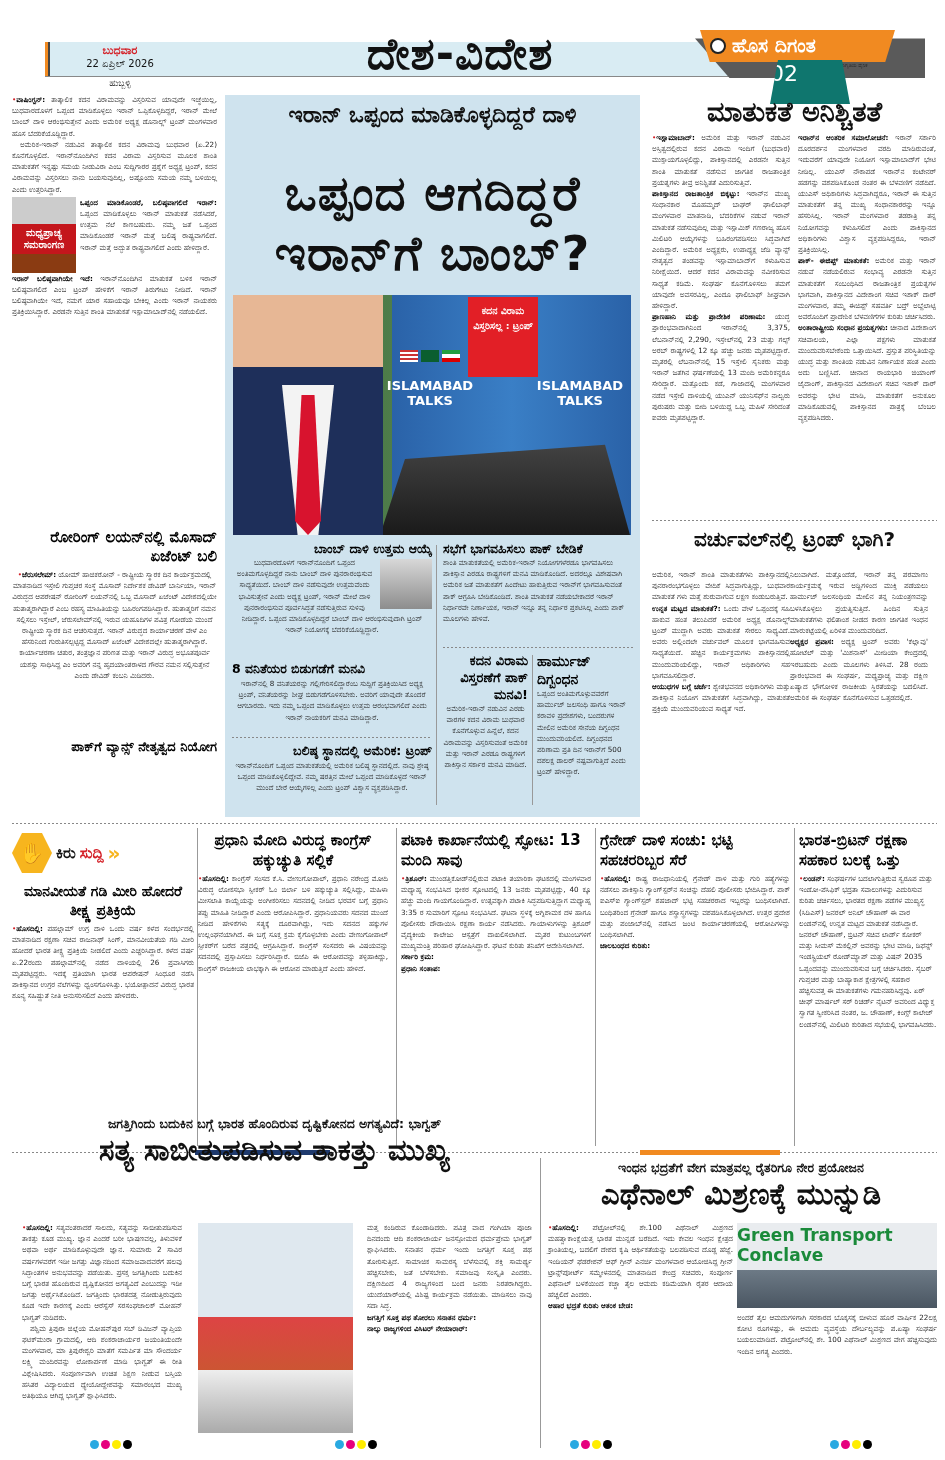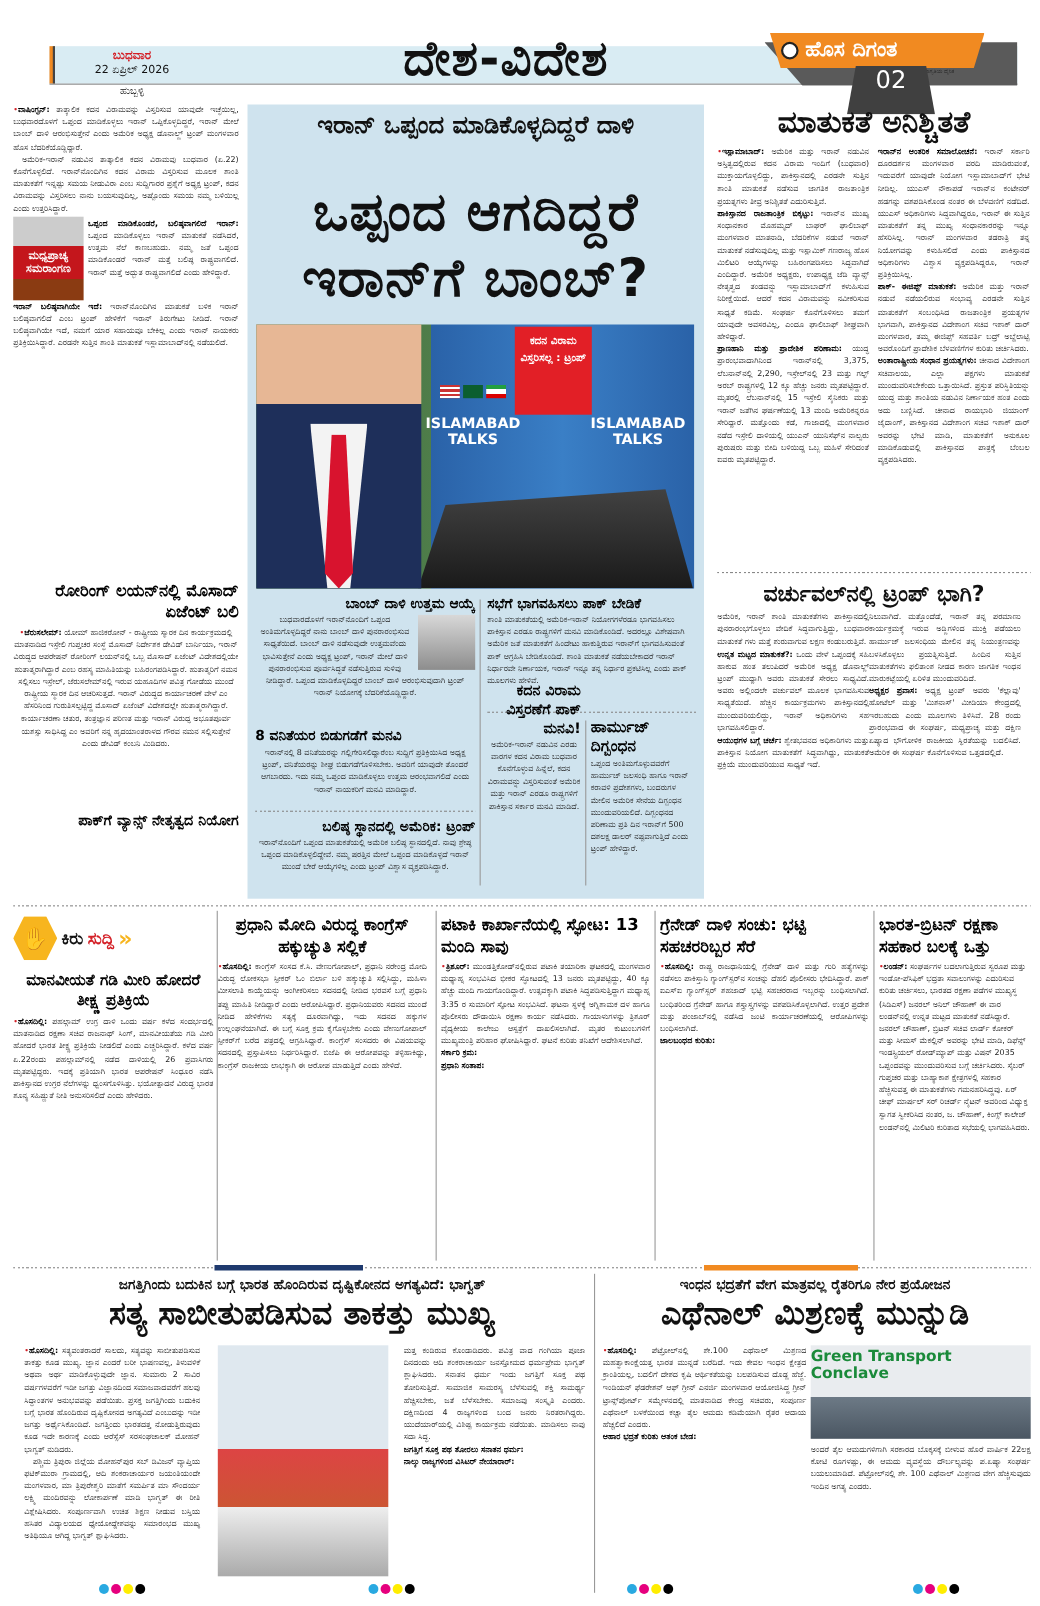--- a/index.html
+++ b/index.html
@@ -10,21 +10,21 @@
 .hdr-line{left:45px;top:76px;width:880px;height:1px;background:#888}
 .date-day{left:70px;top:44px;width:100px;text-align:center;font-size:11px;font-weight:bold;color:#d42027}
 .date-d{left:55px;top:58px;width:130px;text-align:center;font-size:10px}
 .date-city{left:55px;top:78px;width:130px;text-align:center;font-size:9px}
 .section-title{left:260px;top:28px;width:400px;text-align:center;font-size:44px;font-weight:900;letter-spacing:1px;line-height:52px}
 .logo-dark{left:695px;top:34px;width:230px;height:44px;background:#5a5a5a;clip-path:polygon(0 10%,100% 10%,100% 100%,15% 100%)}
 .logo-orange{left:700px;top:30px;width:195px;height:32px;background:#f18a21;clip-path:polygon(0 0,100% 0,95% 100%,5% 100%)}
 .logo-text{left:715px;top:31px;width:180px;font-size:19px;font-weight:bold;color:#fff;line-height:28px}
 .logo-emb{left:710px;top:38px;width:16px;height:16px;border-radius:50%;background:#fff;border:2px solid #222}
 .logo-tag{left:830px;top:62px;font-size:5px;color:#222}
-.logo-page{left:770px;top:60px;width:80px;height:44px;background:#404040;clip-path:polygon(10% 0,90% 0,100% 100%,0 100%);color:#fff;font-size:22px;text-align:center;line-height:28px}
+.logo-page{left:770px;top:60px;width:80px;height:44px;background:#0f766e;clip-path:polygon(10% 0,90% 0,100% 100%,0 100%);color:#fff;font-size:22px;line-height:28px}
 .col-text{font-size:7.2px;line-height:11.2px;text-align:justify;color:#222}
 .col-text b{color:#000}
 .dot{color:#d42027}
 .lead-box{left:225px;top:95px;width:415px;height:722px;background:#cfe3ee}
 .lead-kicker{left:235px;top:100px;width:395px;text-align:center;font-size:22px;font-weight:bold;line-height:30px}
 .lead-main{left:235px;top:163px;width:395px;text-align:center;font-size:48px;font-weight:900;line-height:60px;letter-spacing:1px}
 .photo{left:233px;top:295px;width:398px;height:240px;background:linear-gradient(90deg,#2e6a3a 0,#4f7d4a 40%,#2a62a8 40%,#3a7fc6 70%,#2a62a8 100%)}
 .trump{left:233px;top:295px;width:150px;height:240px;background:linear-gradient(180deg,#e7b795 0,#e7b795 30%,#1e2f5a 30%,#1e2f5a 100%)}
 .tie{left:295px;top:395px;width:26px;height:140px;background:#d8132e;clip-path:polygon(25% 0,75% 0,100% 90%,50% 100%,0 90%)}
 .shirt{left:282px;top:385px;width:52px;height:150px;background:#f3f3f3;clip-path:polygon(0 0,100% 0,70% 100%,30% 100%)}
@@ -111,21 +111,21 @@
 <div class="abs" style="left:232px;top:742px;width:200px">
   <h3 class="sub" style="font-size:12.5px;text-align:right;line-height:18px">ಬಲಿಷ್ಠ ಸ್ಥಾನದಲ್ಲಿ ಅಮೆರಿಕ: ಟ್ರಂಪ್</h3>
   <p class="col-text" style="text-align:center">ಇರಾನ್‌ನೊಂದಿಗೆ ಒಪ್ಪಂದ ಮಾತುಕತೆಯಲ್ಲಿ ಅಮೆರಿಕ ಬಲಿಷ್ಠ ಸ್ಥಾನದಲ್ಲಿದೆ. ನಾವು ಶ್ರೇಷ್ಠ ಒಪ್ಪಂದ ಮಾಡಿಕೊಳ್ಳಲಿದ್ದೇವೆ. ನಮ್ಮ ಷರತ್ತಿನ ಮೇಲೆ ಒಪ್ಪಂದ ಮಾಡಿಕೊಳ್ಳದೆ ಇರಾನ್ ಮುಂದೆ ಬೇರೆ ಆಯ್ಕೆಗಳಿಲ್ಲ ಎಂದು ಟ್ರಂಪ್ ವಿಶ್ವಾಸ ವ್ಯಕ್ತಪಡಿಸಿದ್ದಾರೆ.</p>
 </div>
 <div class="abs vrule" style="left:436px;top:545px;height:260px"></div>
 <div class="abs" style="left:443px;top:540px;width:190px">
   <h3 class="sub" style="font-size:12.5px;line-height:17px">ಸಭೆಗೆ ಭಾಗವಹಿಸಲು ಪಾಕ್ ಬೇಡಿಕೆ</h3>
   <p class="col-text" style="text-align:left">ಶಾಂತಿ ಮಾತುಕತೆಯಲ್ಲಿ ಅಮೆರಿಕ-ಇರಾನ್ ನಿಯೋಗಗಳೆರಡೂ ಭಾಗವಹಿಸಲು ಪಾಕಿಸ್ತಾನ ಎರಡೂ ರಾಷ್ಟ್ರಗಳಿಗೆ ಮನವಿ ಮಾಡಿಕೊಂಡಿದೆ. ಅದರಲ್ಲೂ ವಿಶೇಷವಾಗಿ ಅಮೆರಿಕ ಜತೆ ಮಾತುಕತೆಗೆ ಹಿಂದೇಟು ಹಾಕುತ್ತಿರುವ ಇರಾನ್‌ಗೆ ಭಾಗವಹಿಸುವಂತೆ ಪಾಕ್ ಆಗ್ರಹಿಸಿ ಬೇಡಿಕೊಂಡಿದೆ. ಶಾಂತಿ ಮಾತುಕತೆ ನಡೆಯಬೇಕಾದರೆ ಇರಾನ್ ನಿರ್ಧಾರವೇ ನಿರ್ಣಾಯಕ, ಇರಾನ್ ಇನ್ನೂ ತನ್ನ ನಿರ್ಧಾರ ಪ್ರಕಟಿಸಿಲ್ಲ ಎಂದು ಪಾಕ್ ಮೂಲಗಳು ಹೇಳಿವೆ.</p>
 </div>
 <div class="abs divider-h" style="left:443px;top:647px;width:190px"></div>
-<div class="abs" style="left:443px;top:620px;width:85px">
+<div class="abs" style="left:443px;top:652px;width:85px">
   <h3 class="sub" style="font-size:13px;line-height:17px;text-align:right">ಕದನ ವಿರಾಮ ವಿಸ್ತರಣೆಗೆ ಪಾಕ್ ಮನವಿ!</h3>
   <p class="col-text" style="text-align:center">ಅಮೆರಿಕ-ಇರಾನ್ ನಡುವಿನ ಎರಡು ವಾರಗಳ ಕದನ ವಿರಾಮ ಬುಧವಾರ ಕೊನೆಗೊಳ್ಳುವ ಹಿನ್ನೆಲೆ, ಕದನ ವಿರಾಮವನ್ನು ವಿಸ್ತರಿಸುವಂತೆ ಅಮೆರಿಕ ಮತ್ತು ಇರಾನ್ ಎರಡೂ ರಾಷ್ಟ್ರಗಳಿಗೆ ಪಾಕಿಸ್ತಾನ ಸರ್ಕಾರ ಮನವಿ ಮಾಡಿದೆ.</p>
 </div>
 <div class="abs vrule" style="left:532px;top:655px;height:150px"></div>
 <div class="abs" style="left:537px;top:652px;width:96px">
   <h3 class="sub" style="font-size:14px;line-height:18px">ಹಾರ್ಮುಜ್ ದಿಗ್ಬಂಧನ</h3>
   <p class="col-text" style="text-align:left">ಒಪ್ಪಂದ ಅಂತಿಮಗೊಳ್ಳುವವರೆಗೆ ಹಾರ್ಮುಜ್ ಜಲಸಂಧಿ ಹಾಗೂ ಇರಾನ್ ಕರಾವಳಿ ಪ್ರದೇಶಗಳು, ಬಂದರುಗಳ ಮೇಲಿನ ಅಮೆರಿಕ ಸೇನೆಯ ದಿಗ್ಬಂಧನ ಮುಂದುವರಿಯಲಿದೆ. ದಿಗ್ಬಂಧನದ ಪರಿಣಾಮ ಪ್ರತಿ ದಿನ ಇರಾನ್‌ಗೆ 500 ದಶಲಕ್ಷ ಡಾಲರ್ ನಷ್ಟವಾಗುತ್ತಿದೆ ಎಂದು ಟ್ರಂಪ್ ಹೇಳಿದ್ದಾರೆ.</p>
 </div>
 
 <div class="abs" style="left:652px;top:96px;width:285px">
@@ -139,21 +139,21 @@
     <div class="col-text" style="width:138px">
       <p><b>ಇರಾನ್‌ನ ಆಂತರಿಕ ಸಮಾಲೋಚನೆ:</b> <span>ಇರಾನ್ ಸರ್ಕಾರಿ ದೂರದರ್ಶನ ಮಂಗಳವಾರ ವರದಿ ಮಾಡಿರುವಂತೆ, ಇದುವರೆಗೆ ಯಾವುದೇ ನಿಯೋಗ ಇಸ್ಲಾಮಾಬಾದ್‌ಗೆ ಭೇಟಿ ನೀಡಿಲ್ಲ. ಯುಎಸ್ ನೌಕಾಪಡೆ ಇರಾನ್‌ನ ಕಂಟೇನರ್ ಹಡಗನ್ನು ವಶಪಡಿಸಿಕೊಂಡ ನಂತರ ಈ ಬೆಳವಣಿಗೆ ನಡೆದಿದೆ. ಯುಎಸ್ ಅಧಿಕಾರಿಗಳು ಸಿದ್ಧವಾಗಿದ್ದರೂ, ಇರಾನ್ ಈ ಸುತ್ತಿನ ಮಾತುಕತೆಗೆ ತನ್ನ ಮುಖ್ಯ ಸಂಧಾನಕಾರರನ್ನು ಇನ್ನೂ ಹೆಸರಿಸಿಲ್ಲ. ಇರಾನ್ ಮಂಗಳವಾರ ತಡರಾತ್ರಿ ತನ್ನ ನಿಯೋಗವನ್ನು ಕಳುಹಿಸಲಿದೆ ಎಂದು ಪಾಕಿಸ್ತಾನದ ಅಧಿಕಾರಿಗಳು ವಿಶ್ವಾಸ ವ್ಯಕ್ತಪಡಿಸಿದ್ದರೂ, ಇರಾನ್ ಪ್ರತಿಕ್ರಿಯಿಸಿಲ್ಲ.</span></p>
       <p><b>ಪಾಕ್- ಈಜಿಪ್ಟ್ ಮಾತುಕತೆ:</b> <span>ಅಮೆರಿಕ ಮತ್ತು ಇರಾನ್ ನಡುವೆ ನಡೆಯಲಿರುವ ಸಂಭಾವ್ಯ ಎರಡನೇ ಸುತ್ತಿನ ಮಾತುಕತೆಗೆ ಸಂಬಂಧಿಸಿದ ರಾಜತಾಂತ್ರಿಕ ಪ್ರಯತ್ನಗಳ ಭಾಗವಾಗಿ, ಪಾಕಿಸ್ತಾನದ ವಿದೇಶಾಂಗ ಸಚಿವ ಇಶಾಕ್ ದಾರ್ ಮಂಗಳವಾರ, ತಮ್ಮ ಈಜಿಪ್ಟ್ ಸಹವರ್ತಿ ಬದ್ರ್ ಅಬ್ದೆಲಾಟ್ಟಿ ಅವರೊಂದಿಗೆ ಪ್ರಾದೇಶಿಕ ಬೆಳವಣಿಗೆಗಳ ಕುರಿತು ಚರ್ಚಿಸಿದರು.</span></p>
       <p><b>ಅಂತಾರಾಷ್ಟ್ರೀಯ ಸಂಧಾನ ಪ್ರಯತ್ನಗಳು:</b> <span>ಚೀನಾದ ವಿದೇಶಾಂಗ ಸಚಿವಾಲಯ, ಎಲ್ಲಾ ಪಕ್ಷಗಳು ಮಾತುಕತೆ ಮುಂದುವರಿಸಬೇಕೆಂದು ಒತ್ತಾಯಿಸಿದೆ. ಪ್ರಸ್ತುತ ಪರಿಸ್ಥಿತಿಯನ್ನು ಯುದ್ಧ ಮತ್ತು ಶಾಂತಿಯ ನಡುವಿನ ನಿರ್ಣಾಯಕ ಹಂತ ಎಂದು ಅದು ಬಣ್ಣಿಸಿದೆ. ಚೀನಾದ ರಾಯಭಾರಿ ಜಿಯಾಂಗ್ ಜೈದಾಂಗ್, ಪಾಕಿಸ್ತಾನದ ವಿದೇಶಾಂಗ ಸಚಿವ ಇಶಾಕ್ ದಾರ್ ಅವರನ್ನು ಭೇಟಿ ಮಾಡಿ, ಮಾತುಕತೆಗೆ ಅನುಕೂಲ ಮಾಡಿಕೊಡುವಲ್ಲಿ ಪಾಕಿಸ್ತಾನದ ಪಾತ್ರಕ್ಕೆ ಬೆಂಬಲ ವ್ಯಕ್ತಪಡಿಸಿದರು.</span></p>
     </div>
   </div>
 </div>
 <div class="abs divider-h" style="left:652px;top:520px;width:285px"></div>
 <div class="abs" style="left:652px;top:526px;width:285px">
   <h2 style="font-size:20px;font-weight:900;line-height:26px;text-align:center">ವರ್ಚುವಲ್‌ನಲ್ಲಿ ಟ್ರಂಪ್ ಭಾಗಿ?</h2>
-  <div style="display:flex;gap:0;margin-top:3px">
+  <div style="display:flex;gap:0;margin-top:17px">
     <div class="col-text" style="width:138px">
       <p>ಅಮೆರಿಕ, ಇರಾನ್ ಶಾಂತಿ ಮಾತುಕತೆಗಳು ಪಾಕಿಸ್ತಾನದಲ್ಲಿ ಪುನರಾರಂಭಗೊಳ್ಳಲು ವೇದಿಕೆ ಸಿದ್ಧವಾಗುತ್ತಿದ್ದು, ಬುಧವಾರ ಮಾತುಕತೆ ಗಳು ಮತ್ತೆ ಶುರುವಾಗುವ ಲಕ್ಷಣ ಕಂಡುಬರುತ್ತಿವೆ.</p>
       <p><b>ಉನ್ನತ ಮಟ್ಟದ ಮಾತುಕತೆ?:</b> <span>ಒಂದು ವೇಳೆ ಒಪ್ಪಂದಕ್ಕೆ ಸಹಿ ಹಾಕುವ ಹಂತ ತಲುಪಿದರೆ ಅಮೆರಿಕ ಅಧ್ಯಕ್ಷ ಡೊನಾಲ್ಡ್ ಟ್ರಂಪ್ ಮುದ್ದಾಗಿ ಅವರು ಮಾತುಕತೆ ಸೇರಲು ಸಾಧ್ಯವಿದೆ. ಅವರು ಅಲ್ಲಿಂದಲೇ ವರ್ಚುವಲ್ ಮೂಲಕ ಭಾಗವಹಿಸುವ ಸಾಧ್ಯತೆಯಿದೆ. ಹೆಚ್ಚಿನ ಕಾರ್ಯಕ್ರಮಗಳು ಪಾಕಿಸ್ತಾನದಲ್ಲಿ ಮುಂದುವರಿಯಲಿದ್ದು, ಇರಾನ್ ಅಧಿಕಾರಿಗಳು ಸಹ ಭಾಗವಹಿಸಲಿದ್ದಾರೆ.</span></p>
       <p><b>ಆಯುಧಗಳ ಬಗ್ಗೆ ಚರ್ಚೆ:</b> <span>ಶ್ವೇತಭವನದ ಅಧಿಕಾರಿಗಳು ಮತ್ತು ಪಾಕಿಸ್ತಾನ ನಿಯೋಗ ಮಾತುಕತೆಗೆ ಸಿದ್ಧವಾಗಿದ್ದು, ಮಾತುಕತೆ ಪ್ರಕ್ರಿಯೆ ಮುಂದುವರಿಯುವ ಸಾಧ್ಯತೆ ಇದೆ.</span></p>
     </div>
     <div class="col-text" style="width:138px">
       <p>ನಿಲುವಾಗಿದೆ. ಮತ್ತೊಂದೆಡೆ, ಇರಾನ್ ತನ್ನ ಪರಮಾಣು ಕಾರ್ಯಕ್ರಮಕ್ಕೆ ಇರುವ ಅಡ್ಡಿಗಳಿಂದ ಮುಕ್ತಿ ಪಡೆಯಲು ಹಾರ್ಮುಜ್ ಜಲಸಂಧಿಯ ಮೇಲಿನ ತನ್ನ ನಿಯಂತ್ರಣವನ್ನು ಬಳಸಿಕೊಳ್ಳಲು ಪ್ರಯತ್ನಿಸುತ್ತಿದೆ. ಹಿಂದಿನ ಸುತ್ತಿನ ಮಾತುಕತೆಗಳು ಫಲಿತಾಂಶ ನೀಡದ ಕಾರಣ ಜಾಗತಿಕ ಇಂಧನ ಮಾರುಕಟ್ಟೆಯಲ್ಲಿ ಏರಿಳಿತ ಮುಂದುವರಿದಿದೆ.</p>
       <p><b>ಅಧ್ಯಕ್ಷರ ಪ್ರವಾಸ:</b> <span>ಅಧ್ಯಕ್ಷ ಟ್ರಂಪ್ ಅವರು 'ಕೆಲ್ಲಾವು' ಹೋಟೆಲ್ ಮತ್ತು 'ಮಿಶನಾಸ್' ಮೀಡಿಯಾ ಕೇಂದ್ರದಲ್ಲಿ ಇರಬಹುದು ಎಂದು ಮೂಲಗಳು ತಿಳಿಸಿವೆ. 28 ರಂದು ಪ್ರಾರಂಭವಾದ ಈ ಸಂಘರ್ಷ, ಮಧ್ಯಪ್ರಾಚ್ಯ ಮತ್ತು ದಕ್ಷಿಣ ಏಷ್ಯಾದ ಭೌಗೋಳಿಕ ರಾಜಕೀಯ ಸ್ಥಿರತೆಯನ್ನು ಬದಲಿಸಿದೆ. ಅಮೆರಿಕ ಈ ಸಂಘರ್ಷ ಕೊನೆಗೊಳಿಸುವ ಒತ್ತಡದಲ್ಲಿದೆ.</span></p>
     </div>
   </div>
@@ -196,21 +196,21 @@
 
 <div class="abs" style="left:799px;top:830px;width:138px">
   <h3 class="sub" style="font-size:15px;line-height:20px">ಭಾರತ-ಬ್ರಿಟನ್ ರಕ್ಷಣಾ ಸಹಕಾರ ಬಲಕ್ಕೆ ಒತ್ತು</h3>
   <p class="col-text" style="margin-top:3px;text-align:left"><span class="dot">•</span><b>ಲಂಡನ್:</b> <span>ಸಂಘರ್ಷಗಳ ಬದಲಾಗುತ್ತಿರುವ ಸ್ವರೂಪ ಮತ್ತು ಇಂಡೋ-ಪೆಸಿಫಿಕ್ ಭದ್ರತಾ ಸವಾಲುಗಳನ್ನು ಎದುರಿಸುವ ಕುರಿತು ಚರ್ಚಿಸಲು, ಭಾರತದ ರಕ್ಷಣಾ ಪಡೆಗಳ ಮುಖ್ಯಸ್ಥ (ಸಿಡಿಎಸ್) ಜನರಲ್ ಅನಿಲ್ ಚೌಹಾಣ್ ಈ ವಾರ ಲಂಡನ್‌ನಲ್ಲಿ ಉನ್ನತ ಮಟ್ಟದ ಮಾತುಕತೆ ನಡೆಸಿದ್ದಾರೆ. ಜನರಲ್ ಚೌಹಾಣ್, ಬ್ರಿಟನ್ ಸಚಿವ ಲಾರ್ಡ್ ಕೋಕರ್ ಮತ್ತು ಸೀಮಸ್ ಮೆಕಲ್ಲಿನ್ ಅವರನ್ನು ಭೇಟಿ ಮಾಡಿ, ಡಿಫೆನ್ಸ್ ಇಂಡಸ್ಟ್ರಿಯಲ್ ರೋಡ್‌ಮ್ಯಾಪ್ ಮತ್ತು ವಿಷನ್ 2035 ಒಪ್ಪಂದವನ್ನು ಮುಂದುವರಿಸುವ ಬಗ್ಗೆ ಚರ್ಚಿಸಿದರು. ಸೈಬರ್ ಗುಪ್ತಚರ ಮತ್ತು ಬಾಹ್ಯಾಕಾಶ ಕ್ಷೇತ್ರಗಳಲ್ಲಿ ಸಹಕಾರ ಹೆಚ್ಚಿಸುವತ್ತ ಈ ಮಾತುಕತೆಗಳು ಗಮನಹರಿಸಿದ್ದವು. ಏರ್ ಚೀಫ್ ಮಾರ್ಷಲ್ ಸರ್ ರಿಚರ್ಡ್ ನೈಟನ್ ಅವರಿಂದ ವಿಧ್ಯುಕ್ತ ಸ್ವಾಗತ ಸ್ವೀಕರಿಸಿದ ನಂತರ, ಜ. ಚೌಹಾಣ್, ಕಿಂಗ್ಸ್ ಕಾಲೇಜ್ ಲಂಡನ್‌ನಲ್ಲಿ ಮಿಲಿಟರಿ ಕುರಿತಾದ ಸಭೆಯಲ್ಲಿ ಭಾಗವಹಿಸಿದರು.</span></p>
 </div>
 
 <div class="abs divider-h" style="left:12px;top:1152px;width:925px"></div>
 <div class="abs" style="left:195px;top:1150px;width:135px;height:5px;background:#1f3a6e"></div>
 <div class="abs" style="left:640px;top:1150px;width:140px;height:5px;background:#f18a21"></div>
 
-<div class="abs" style="left:12px;top:1160px;width:525px">
+<div class="abs" style="left:12px;top:1116px;width:525px">
   <div style="font-size:12.5px;font-weight:bold;text-align:center;line-height:16px">ಜಗತ್ತಿಗಿಂದು ಬದುಕಿನ ಬಗ್ಗೆ ಭಾರತ ಹೊಂದಿರುವ ದೃಷ್ಟಿಕೋನದ ಅಗತ್ಯವಿದೆ: ಭಾಗ್ವತ್</div>
   <h2 style="font-size:29px;font-weight:900;text-align:center;line-height:36px">ಸತ್ಯ ಸಾಬೀತುಪಡಿಸುವ ತಾಕತ್ತು ಮುಖ್ಯ</h2>
 </div>
 <div class="abs col-text" style="left:22px;top:1222px;width:160px">
   <p><span class="dot">•</span><b>ಹೊಸದಿಲ್ಲಿ:</b> <span>ಸತ್ಯವಂತರಾದರೆ ಸಾಲದು, ಸತ್ಯವನ್ನು ಸಾಬೀತುಪಡಿಸುವ ತಾಕತ್ತು ಕೂಡ ಮುಖ್ಯ. ಜ್ಞಾನ ಎಂದರೆ ಬರೀ ಭಾಷಣವಲ್ಲ, ತಿಳುವಳಿಕೆ ಅಥವಾ ಅರ್ಥ ಮಾಡಿಕೊಳ್ಳುವುದೇ ಜ್ಞಾನ. ಸುಮಾರು 2 ಸಾವಿರ ವರ್ಷಗಳವರೆಗೆ ಇಡೀ ಜಗತ್ತು ವಿಜ್ಞಾನದಿಂದ ಸಮಾಜವಾದವರೆಗೆ ಹಲವು ಸಿದ್ಧಾಂತಗಳ ಅನುಭವವನ್ನು ಪಡೆಯಿತು. ಪ್ರಸಕ್ತ ಜಗತ್ತಿಗಿಂದು ಬದುಕಿನ ಬಗ್ಗೆ ಭಾರತ ಹೊಂದಿರುವ ದೃಷ್ಟಿಕೋನದ ಅಗತ್ಯವಿದೆ ಎಂಬುದನ್ನು ಇಡೀ ಜಗತ್ತು ಅರ್ಥೈಸಿಕೊಂಡಿದೆ. ಜಗತ್ತಿಂದು ಭಾರತದತ್ತ ನೋಡುತ್ತಿರುವುದು ಕೂಡ ಇದೇ ಕಾರಣಕ್ಕೆ ಎಂದು ಆರೆಸ್ಸೆಸ್ ಸರಸಂಘಚಾಲಕ್ ಮೋಹನ್ ಭಾಗ್ವತ್ ನುಡಿದರು.</span></p>
   <p style="text-indent:8px">ಪಶ್ಚಿಮ ತ್ರಿಪುರಾ ಜಿಲ್ಲೆಯ ಮೋಹನ್‌ಪುರ ಸಬ್ ಡಿವಿಜನ್ ವ್ಯಾಪ್ತಿಯ ಫಟಿಕ್‌ಮುರಾ ಗ್ರಾಮದಲ್ಲಿ, ಆದಿ ಶಂಕರಾಚಾರ್ಯರ ಜಯಂತಿಯಂದೇ ಮಂಗಳವಾರ, ಮಾ ತ್ರಿಪುರೇಶ್ವರಿ ಮಾತೆಗೆ ಸಮರ್ಪಿತ ಮಾ ಸೌಂದರ್ಯ ಲಕ್ಷ್ಮಿ ಮಂದಿರವನ್ನು ಲೋಕಾರ್ಪಣೆ ಮಾಡಿ ಭಾಗ್ವತ್ ಈ ರೀತಿ ವಿಶ್ಲೇಷಿಸಿದರು. ಸಂಪೂರ್ಣವಾಗಿ ಉಚಿತ ಶಿಕ್ಷಣ ನೀಡುವ ಬಸ್ತಿಯ ಹಸಿತರ ವಿದ್ಯಾಲಯದ ಧ್ಯೇಯೋದ್ದೇಶವನ್ನು ಸಮಾರಂಭದ ಮುಖ್ಯ ಅತಿಥಿಯೂ ಆಗಿದ್ದ ಭಾಗ್ವತ್ ಶ್ಲಾಘಿಸಿದರು.</p>
 </div>
 <div class="abs imgph" style="left:198px;top:1223px;width:155px;height:210px;background:linear-gradient(180deg,#dfe8ef 0,#dfe8ef 45%,#d44 45%,#c53 70%,#eee 70%,#aaa 100%)"></div>
 <div class="abs col-text" style="left:367px;top:1222px;width:165px">
   <p>ಮತ್ತ ಕಂಡಿರುವ ಕೊಂಡಾಡಿದರು. ಪವಿತ್ರ ವಾದ ಗಂಗಿಯಾ ಪೂಜಾ ದಿನದಂದು ಆದಿ ಶಂಕರಾಚಾರ್ಯ ಜನಸ್ತೋಮದ ಧರ್ಮಪ್ರೇಮ ಭಾಗ್ವತ್ ಶ್ಲಾಘಿಸಿದರು. ಸನಾತನ ಧರ್ಮ ಇಂದು ಜಗತ್ತಿಗೆ ಸೂಕ್ತ ಪಥ ತೋರಿಸುತ್ತಿದೆ. ಸಾಮಾಜಿಕ ಸಾಮರಸ್ಯ ಬೆಳೆಸುವಲ್ಲಿ ಶಕ್ತಿ ಸಾಮರ್ಥ್ಯ ಹೆಚ್ಚಿಸಬೇಕು, ಜತೆ ಬೆಳೆಸಬೇಕು. ಸಮಾಜವು ಸಂಸ್ಕೃತಿ ಎಂದರು. ದಕ್ಷಿಣದಿಂದ 4 ರಾಜ್ಯಗಳಿಂದ ಬಂದ ಜನರು ನಿರತರಾಗಿದ್ದರು. ಯುದೆಯಾರ್‌ಯಲ್ಲಿ ವಿಶಿಷ್ಟ ಕಾರ್ಯಕ್ರಮ ನಡೆಯಿತು. ಮಾಡಿಸಲು ನಾವು ಸದಾ ಸಿದ್ಧ.</p>
@@ -221,21 +221,21 @@
 
 <div class="abs" style="left:545px;top:1160px;width:392px">
   <div style="font-size:12.5px;font-weight:bold;text-align:center;line-height:16px">ಇಂಧನ ಭದ್ರತೆಗೆ ವೇಗ ಮಾತ್ರವಲ್ಲ ರೈತರಿಗೂ ನೇರ ಪ್ರಯೋಜನ</div>
   <h2 style="font-size:29px;font-weight:900;text-align:center;line-height:36px">ಎಥೆನಾಲ್ ಮಿಶ್ರಣಕ್ಕೆ ಮುನ್ನುಡಿ</h2>
 </div>
 <div class="abs col-text" style="left:548px;top:1222px;width:185px">
   <p><span class="dot">•</span><b>ಹೊಸದಿಲ್ಲಿ:</b> <span>ಪೆಟ್ರೋಲ್‌ನಲ್ಲಿ ಶೇ.100 ಎಥೆನಾಲ್ ಮಿಶ್ರಣದ ಮಹತ್ವಾಕಾಂಕ್ಷೆಯತ್ತ ಭಾರತ ಮುನ್ನಡೆ ಬರೆದಿದೆ. ಇದು ಕೇವಲ ಇಂಧನ ಕ್ಷೇತ್ರದ ಕ್ರಾಂತಿಯಲ್ಲ, ಬದಲಿಗೆ ದೇಶದ ಕೃಷಿ ಆರ್ಥಿಕತೆಯನ್ನು ಬಲಪಡಿಸುವ ದೊಡ್ಡ ಹೆಜ್ಜೆ. ಇಂಡಿಯನ್ ಫೆಡರೇಶನ್ ಆಫ್ ಗ್ರೀನ್ ಎನರ್ಜಿ ಮಂಗಳವಾರ ಆಯೋಜಿಸಿದ್ದ ಗ್ರೀನ್ ಟ್ರಾನ್ಸ್‌ಪೋರ್ಟ್ ಸಮ್ಮೇಳನದಲ್ಲಿ ಮಾತನಾಡಿದ ಕೇಂದ್ರ ಸಚಿವರು, ಸಂಪೂರ್ಣ ಎಥೆನಾಲ್ ಬಳಕೆಯಿಂದ ಕಚ್ಚಾ ತೈಲ ಆಮದು ಕಡಿಮೆಯಾಗಿ ರೈತರ ಆದಾಯ ಹೆಚ್ಚಲಿದೆ ಎಂದರು.</span></p>
   <p><b>ಆಹಾರ ಭದ್ರತೆ ಕುರಿತು ಆತಂಕ ಬೇಡ:</b></p>
 </div>
 <div class="abs" style="left:737px;top:1223px;width:200px;height:85px;background:linear-gradient(180deg,#e9ecef 0,#e9ecef 55%,#6d7a86 55%,#4a5662 100%)">
-  <div style="position:absolute;right:4px;top:2px;font-size:14px;font-weight:bold;color:#1a8a3a">Green Transport Conclave</div>
+  <div style="position:absolute;right:4px;top:2px;font-size:17px;font-weight:bold;color:#1a8a3a">Green Transport Conclave</div>
 </div>
 <div class="abs col-text" style="left:737px;top:1312px;width:200px">
   <p>ಅಂದರೆ ತೈಲ ಆಮದುಗಳಿಗಾಗಿ ಸರಕಾರದ ಬೊಕ್ಕಸಕ್ಕೆ ಬೀಳುವ ಹೊರೆ ವಾರ್ಷಿಕ 22ಲಕ್ಷ ಕೋಟಿ ರೂಗಳಷ್ಟು, ಈ ಆಮದು ವ್ಯವಸ್ಥೆಯ ದೌರ್ಬಲ್ಯವನ್ನು ಪ.ಏಷ್ಯಾ ಸಂಘರ್ಷ ಬಯಲುಮಾಡಿದೆ. ಪೆಟ್ರೋಲ್‌ನಲ್ಲಿ ಶೇ. 100 ಎಥೆನಾಲ್ ಮಿಶ್ರಣದ ವೇಗ ಹೆಚ್ಚಿಸುವುದು ಇಂದಿನ ಅಗತ್ಯ ಎಂದರು.</p>
 </div>
 
 <div class="abs dots" style="left:90px;top:1440px">
   <span style="background:#29a9e1"></span>
     <span style="background:#e6007e"></span>
     <span style="background:#ffed00"></span>
     <span style="background:#000"></span>

